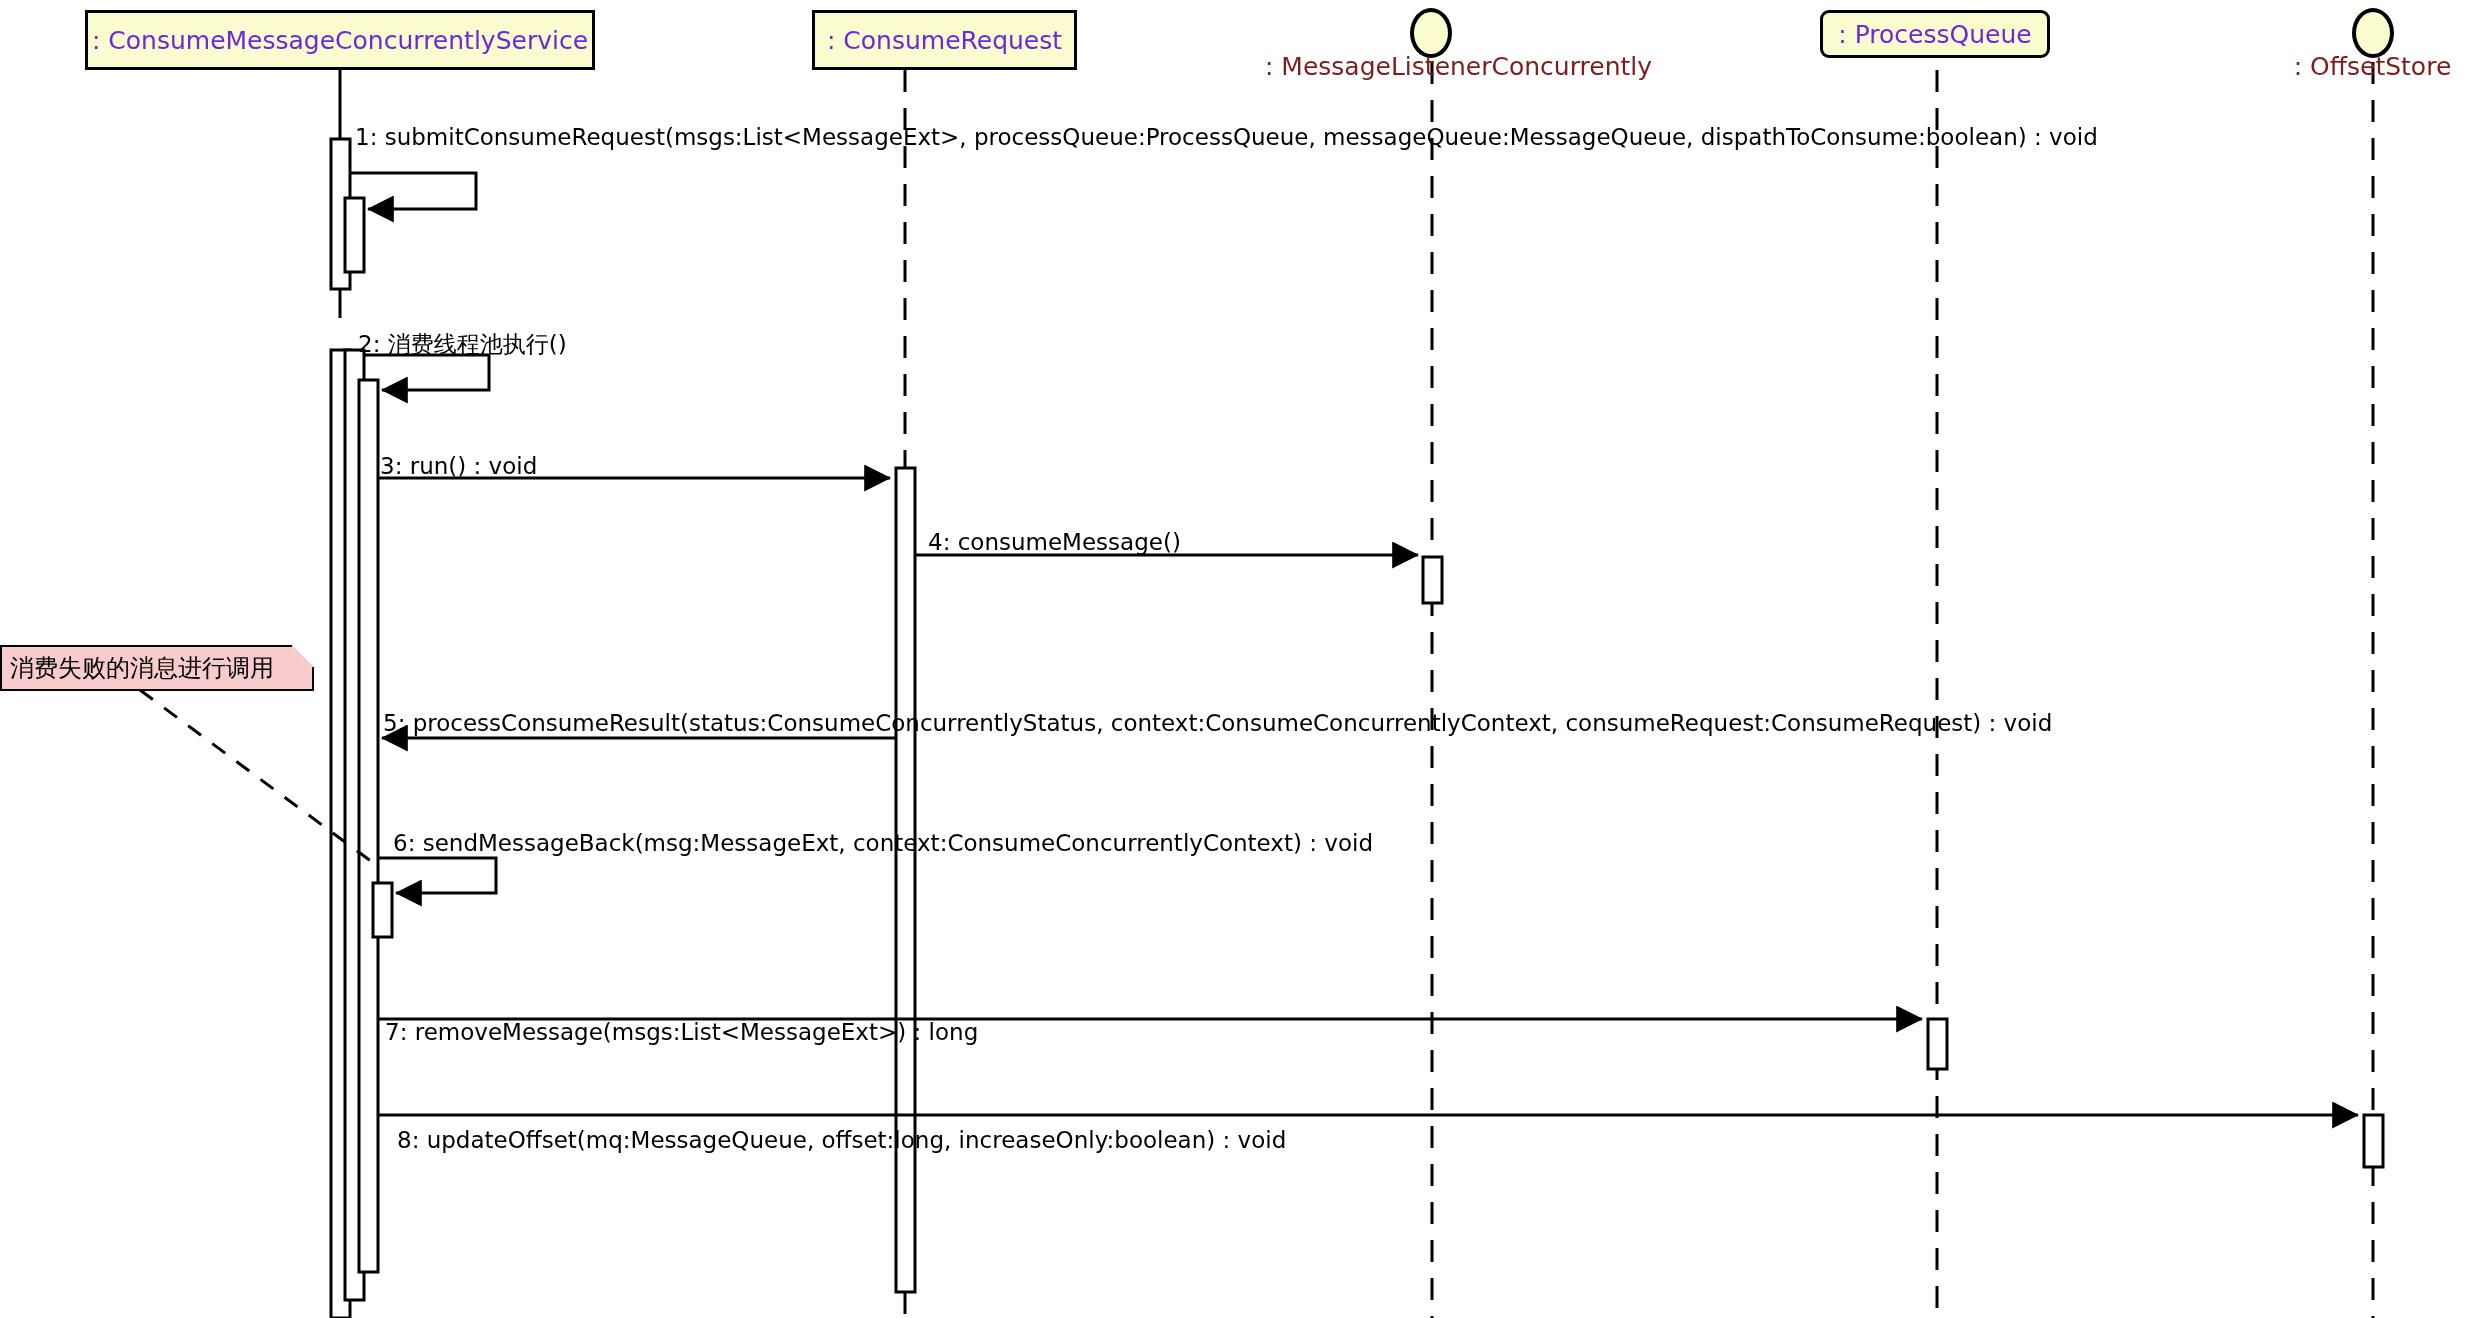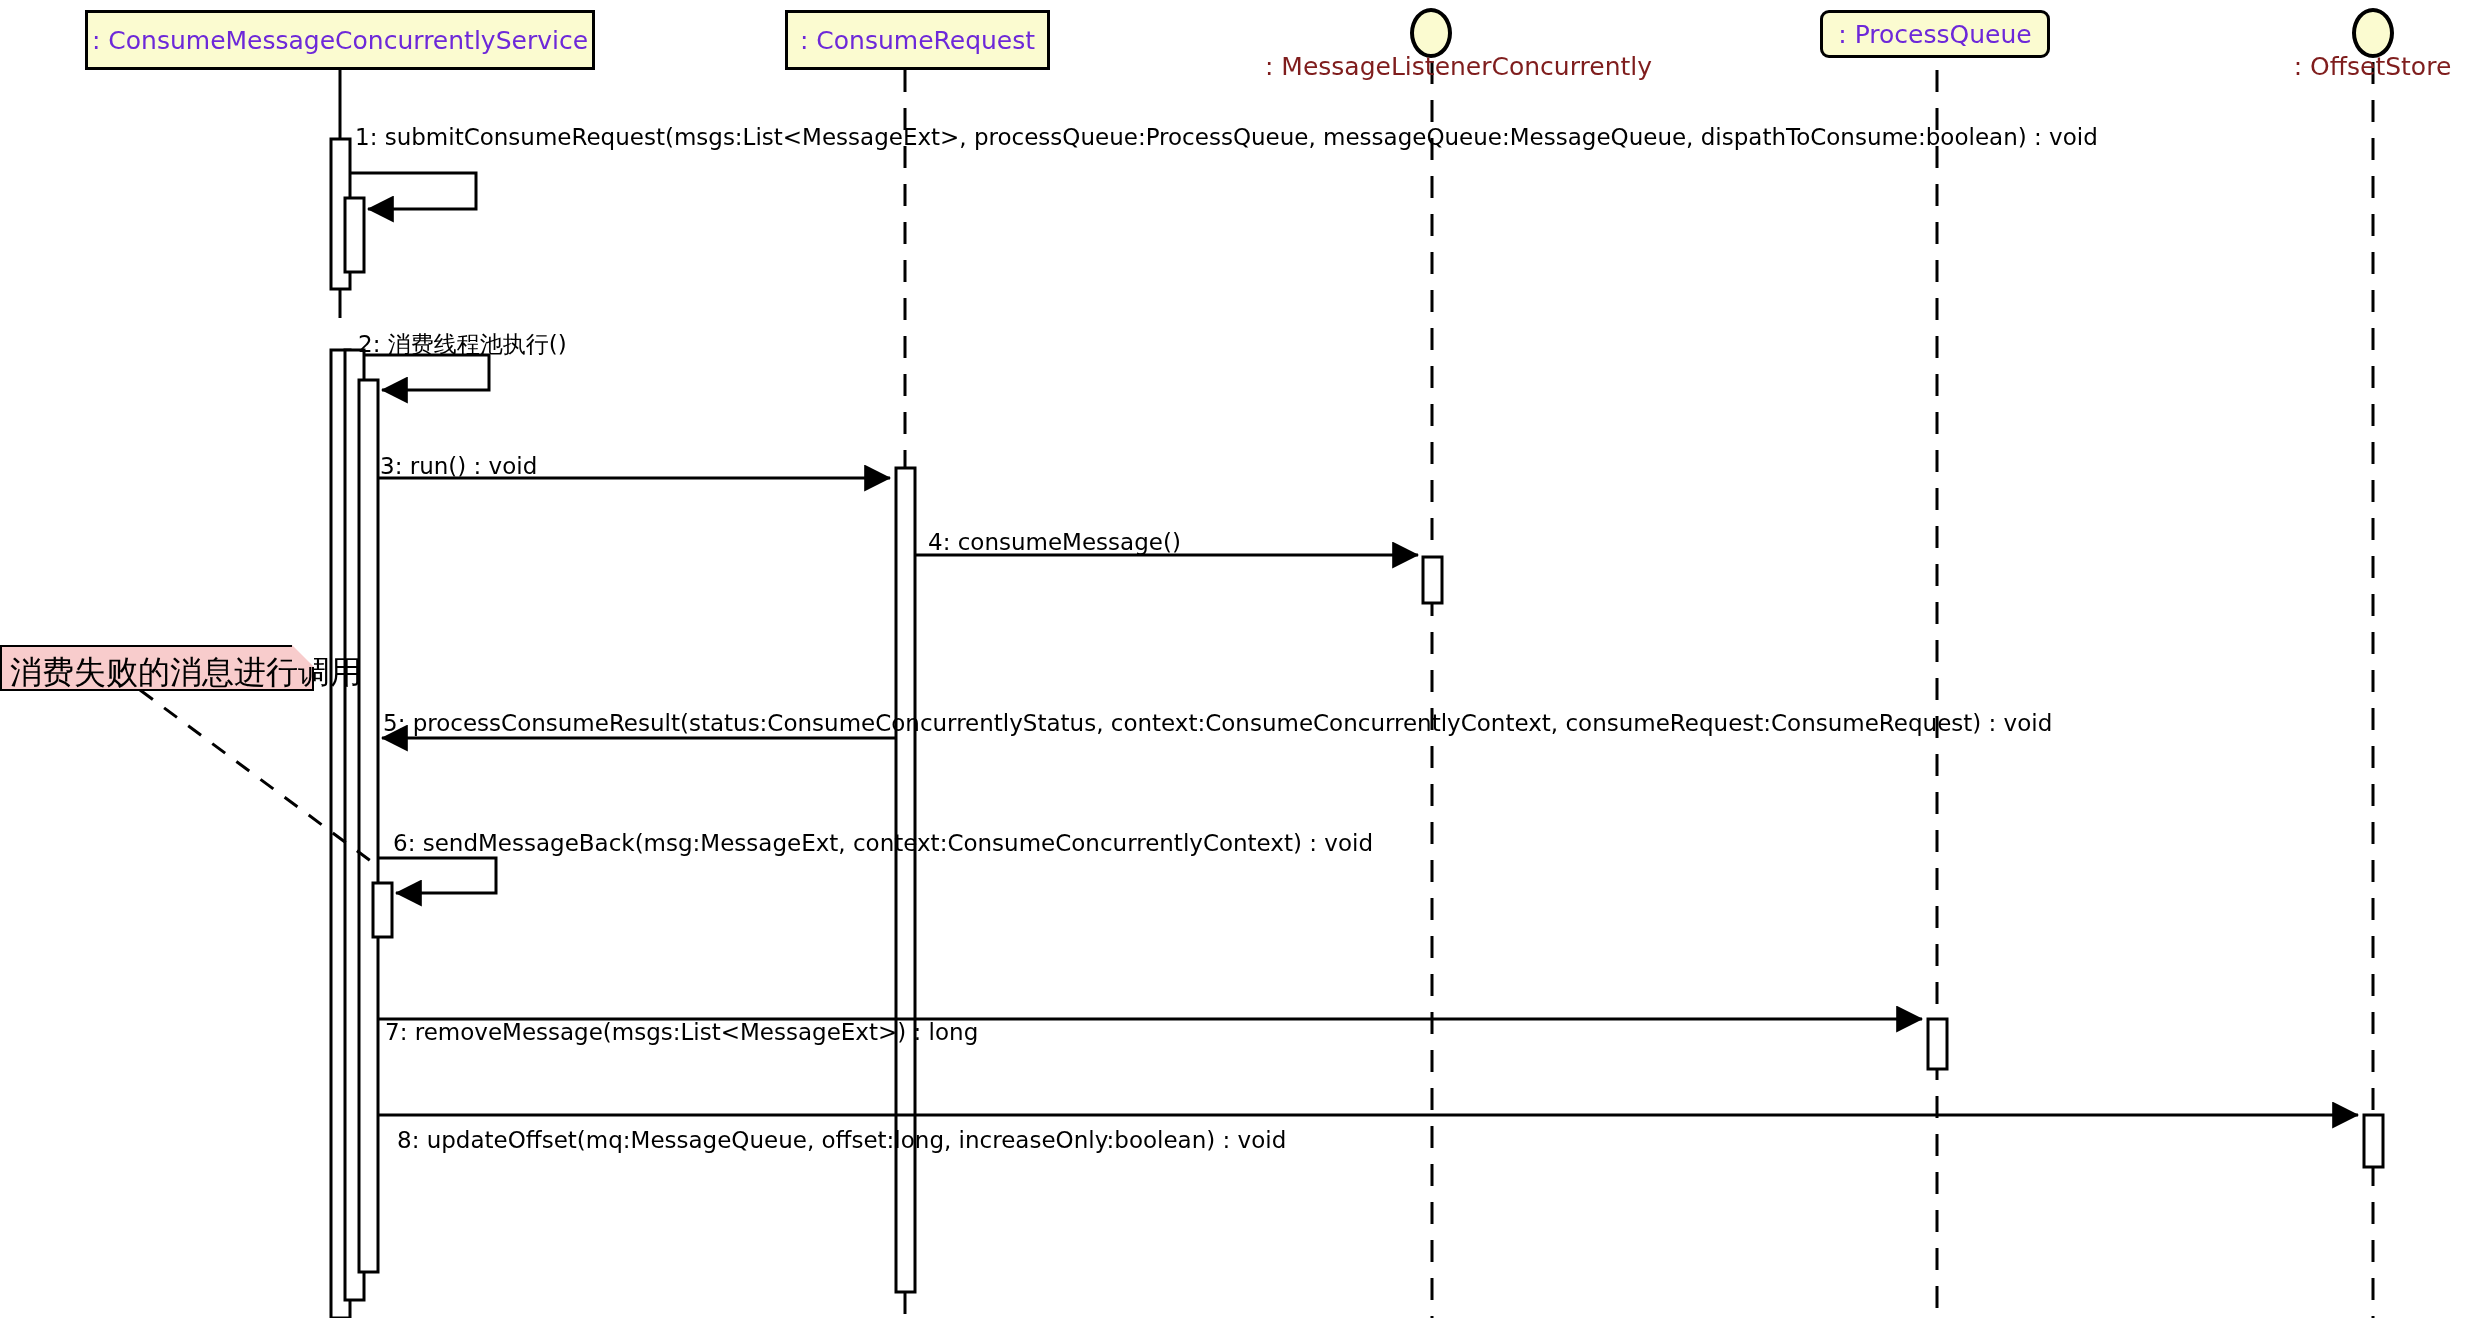--- a/index.html
+++ b/index.html
@@ -60,21 +60,21 @@
     font-size: 23px;
     line-height: 1;
     white-space: nowrap;
   }
   .note-box {
     position: absolute;
     box-sizing: border-box;
     background: #f8cccc;
     border: 2px solid #000000;
     color: #000000;
-    font-size: 32px;
+    font-size: 24px;
     line-height: 1;
     white-space: nowrap;
     padding: 9px 10px 9px 8px;
   }
   .note-fold {
     position: absolute;
     width: 0;
     height: 0;
     border-left: 22px solid #f8cccc;
     border-top: 22px solid #ffffff;
@@ -174,21 +174,21 @@
 
     <g>
       <line x1="140" y1="690" x2="372" y2="862" stroke="#000000" stroke-width="3" stroke-dasharray="16 14"></line>
     </g>
   </svg>
 
   <div class="participant-box" style="left:85px; top:10px; width:510px; height:60px;">
     <span>: ConsumeMessageConcurrentlyService</span>
   </div>
 
-  <div class="participant-box" style="left:785px; top:10px; width:265px; height:60px;">
+  <div class="participant-box" style="left:812px; top:10px; width:265px; height:60px;">
     <span>: ConsumeRequest</span>
   </div>
 
   <div class="actor-circle" style="left:1410px; top:8px; width:42px; height:50px;"></div>
   <div class="actor-label" style="left:1265px; top:54px; width:335px;">: MessageListenerConcurrently</div>
 
   <div class="participant-box" style="left:1820px; top:10px; width:230px; height:48px;border-radius:9px;">
     <span>: ProcessQueue</span>
   </div>
 

